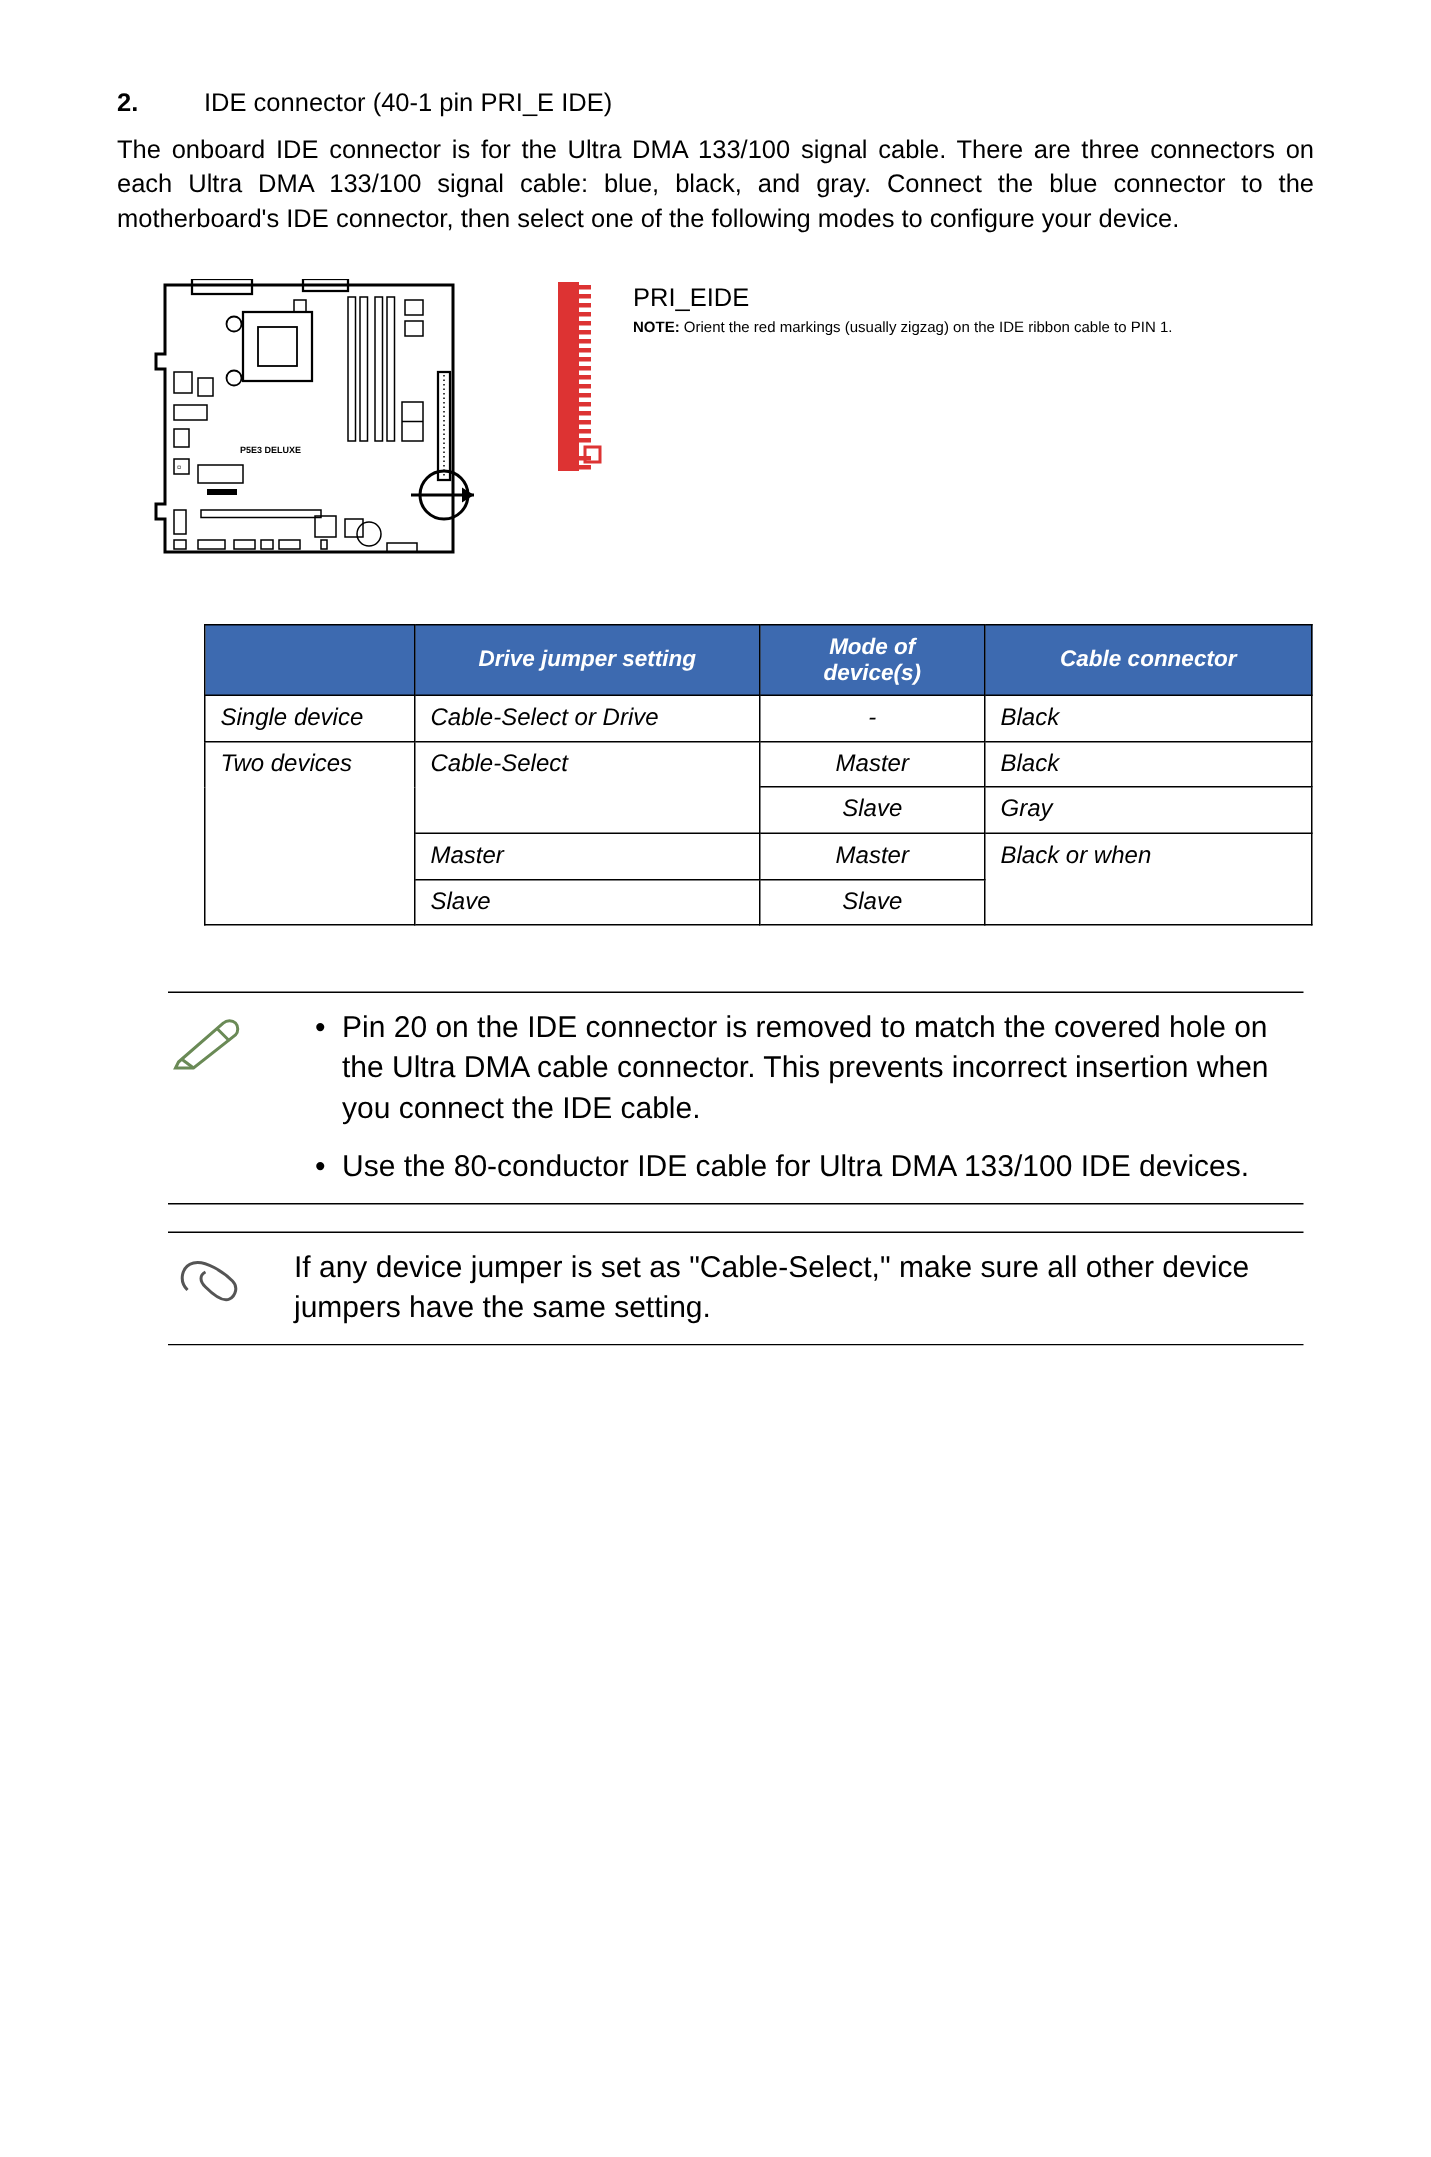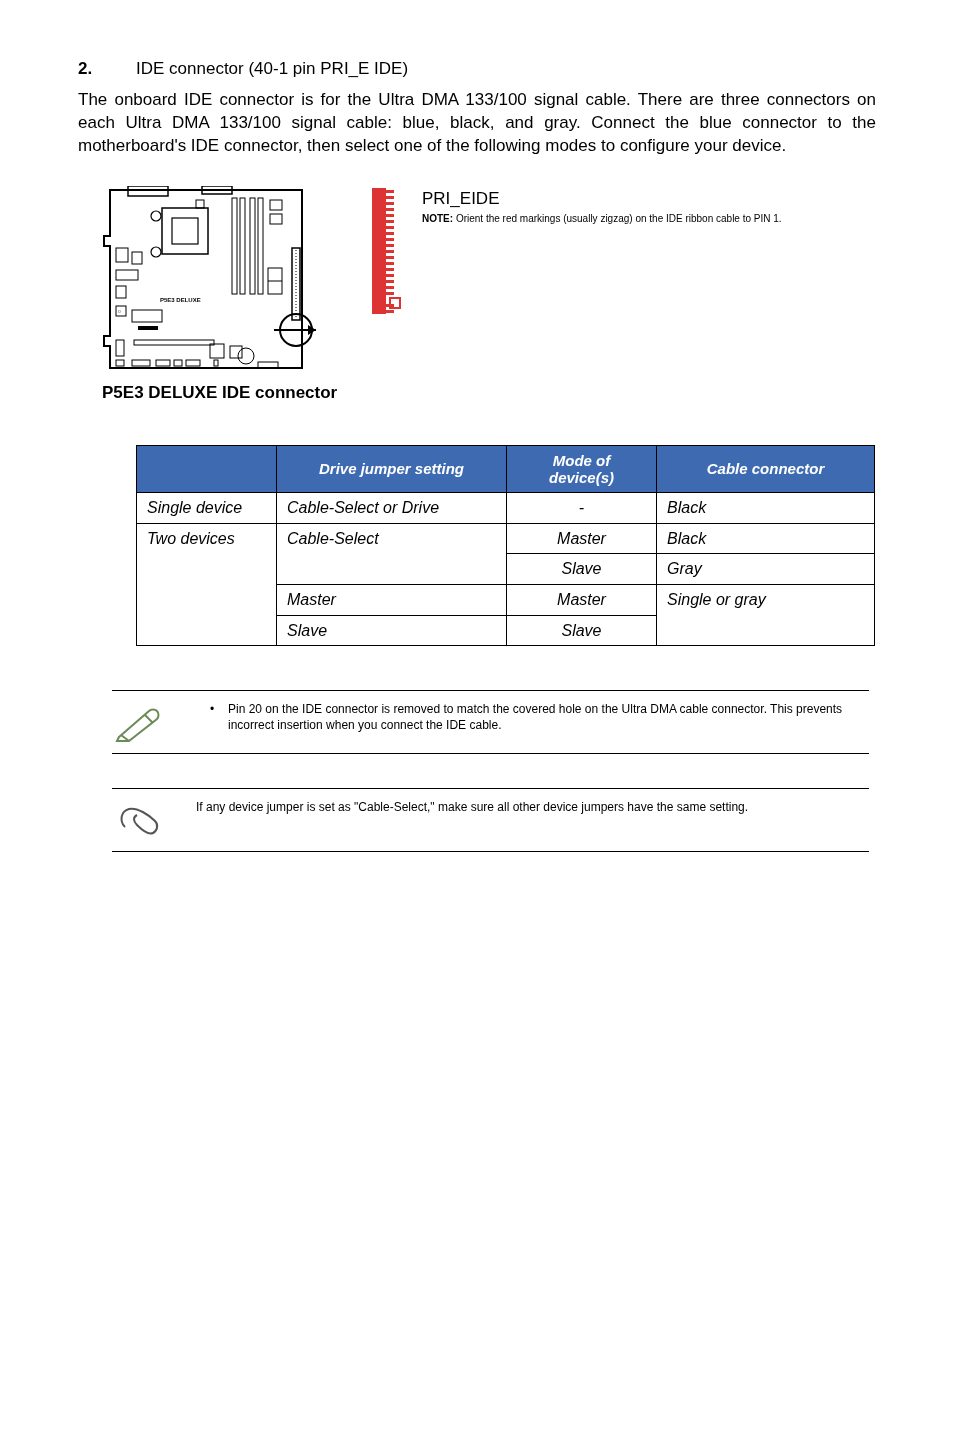--- a/index.html
+++ b/index.html
@@ -103,34 +103,34 @@
     margin-left: 34px;
     margin-top: 44px;
     display: flex;
     gap: 24px;
     border-top: 1px solid #000;
     border-bottom: 1px solid #000;
     padding: 10px 0 10px 0;
     width: 757px;
   }
   .infobar.second {
-    margin-top: 34px;
+    margin-top: 18px;
     padding: 10px 0;
   }
   .info-icon {
     width: 56px;
     flex-shrink: 0;
     display: flex;
     align-items: flex-start;
     justify-content: center;
     padding-top: 2px;
   }
   .info-body {
     flex: 1;
-    font-size: 12px;
+    font-size: 20px;
   }
   ul.info-list {
     margin: 0;
     padding-left: 18px;
     list-style: none;
   }
   ul.info-list li {
     position: relative;
     padding-left: 18px;
     margin-bottom: 12px;
@@ -258,21 +258,20 @@
       </svg>
       <div class="conn-text">
         <div class="conn-name">PRI_EIDE</div>
         <div class="conn-note">
           <b>NOTE:</b><span> Orient the red markings (usually zigzag) on the IDE ribbon cable to PIN 1.</span>
         </div>
       </div>
     </div>
   </div>
 
-  <div class="diag-caption">P5E3 DELUXE IDE connector</div>
 
   <div class="tbl-wrap">
     <table class="jumper">
       <colgroup>
         <col style="width:140px">
         <col style="width:230px">
         <col style="width:150px">
         <col style="width:218px">
       </colgroup>
       <thead>
@@ -296,41 +295,42 @@
           <td class="center">Master</td>
           <td>Black</td>
         </tr>
         <tr>
           <td class="center">Slave</td>
           <td>Gray</td>
         </tr>
         <tr>
           <td>Master</td>
           <td class="center">Master</td>
-          <td rowspan="2" style="vertical-align:top">Single or gray</td>
+          <td rowspan="2" style="vertical-align:top">Black or when</td>
         </tr>
         <tr>
           <td>Slave</td>
           <td class="center">Slave</td>
         </tr>
       </tbody>
     </table>
   </div>
 
   <div class="infobar">
     <div class="info-icon">
       <svg width="50" height="40" viewBox="0 0 50 40">
         <path d="M4 34 L34 8 C36 6 40 6 42 8 C44 10 44 14 42 16 L14 38 L2 38 Z" fill="none" stroke="#6a8a56" stroke-width="2"></path>
         <line x1="30" y1="12" x2="38" y2="20" stroke="#6a8a56" stroke-width="2"></line>
         <line x1="6" y1="32" x2="14" y2="38" stroke="#6a8a56" stroke-width="2"></line>
       </svg>
     </div>
     <div class="info-body">
       <ul class="info-list">
         <li>Pin 20 on the IDE connector is removed to match the covered hole on the Ultra DMA cable connector. This prevents incorrect insertion when you connect the IDE cable.</li>
+        <li>Use the 80-conductor IDE cable for Ultra DMA 133/100 IDE devices.</li>
       </ul>
     </div>
   </div>
 
   <div class="infobar second">
     <div class="info-icon">
       <svg width="50" height="40" viewBox="0 0 50 40">
         <path d="M10 26 C4 20 6 10 14 8 C22 6 34 14 40 20 C44 24 42 30 38 32 C34 34 28 30 22 24 C18 20 18 16 22 14" fill="none" stroke="#555" stroke-width="2"></path>
       </svg>
     </div>

